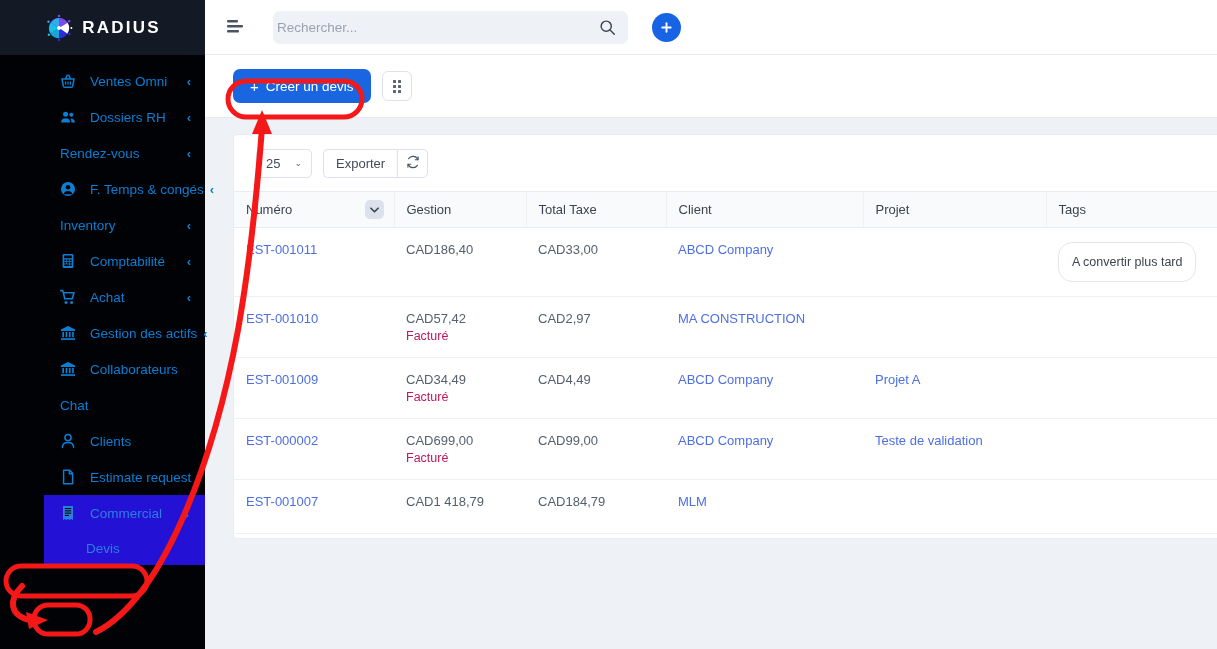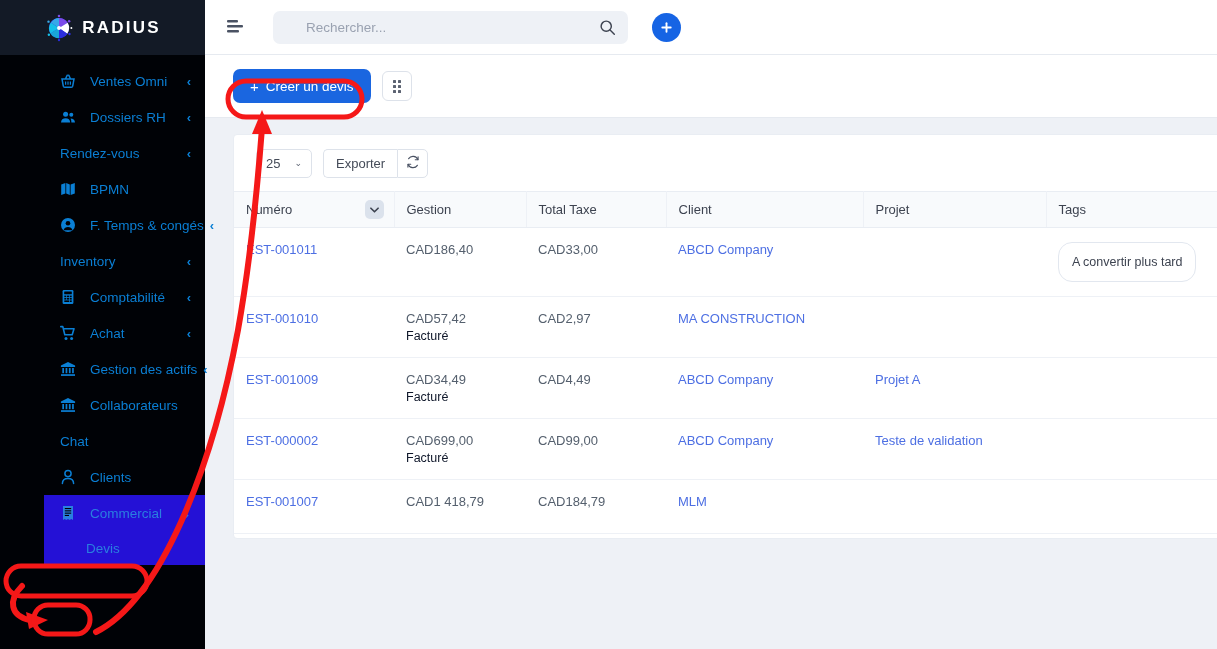--- a/index.html
+++ b/index.html
@@ -110,21 +110,21 @@
     border-bottom: 1px solid #e6eaf0;
   }
   .menu-icon { width: 18px; height: 16px; cursor: pointer; margin-right: 28px; }
   .search-wrap {
     width: 355px;
     height: 33px;
     background: #eef1f6;
     border-radius: 7px;
     display: flex;
     align-items: center;
-    padding: 0 12px 0 31px;
+    padding: 0 12px 0 2px;
   }
   .search-wrap input {
     flex: 1;
     border: 0;
     background: transparent;
     outline: none;
     font-family: "Liberation Sans", sans-serif;
     font-size: 13.5px;
     color: #3d4350;
   }
@@ -265,21 +265,21 @@
   }
   table.grid tbody td {
     border-bottom: 1px solid #eef1f6;
     font-size: 13px;
     color: #55606e;
     padding: 14px 0 14px 12px;
     vertical-align: top;
     height: 54px;
   }
   td.link a, .lnk { color: #4d6fe3; text-decoration: none; cursor: pointer; }
-  .sub-status { color: #0f172a; font-size: 12.5px; margin-top: 3px; }
+  .sub-status { color: #be185d; font-size: 12.5px; margin-top: 3px; }
   .tagpill {
     display: inline-block;
     border: 1px solid #e2e7ef;
     border-radius: 14px;
     padding: 12px 13px;
     font-size: 12.5px;
     color: #3d4350;
     background: #fff;
   }
   .card-footer {
@@ -344,30 +344,20 @@
           <span class="label">Dossiers RH</span>
           <span class="chev">‹</span>
         </div>
         <div class="nav-item no-icon">
           <span class="label">Rendez-vous</span>
           <span class="chev">‹</span>
         </div>
         <div class="nav-item">
           <span class="ico">
             <svg width="16" height="16" viewBox="0 0 16 16" fill="currentColor">
-              <path d="M1.2 3.6 5.4 2v10.4L1.2 14z"></path>
-              <path d="M6.2 2l3.6 1.5v10.4L6.2 12.4z"></path>
-              <path d="M10.6 3.5 14.8 2v10.4l-4.2 1.5z"></path>
-            </svg>
-          </span>
-          <span class="label">BPMN</span>
-        </div>
-        <div class="nav-item">
-          <span class="ico">
-            <svg width="16" height="16" viewBox="0 0 16 16" fill="currentColor">
               <circle cx="8" cy="8" r="7"></circle>
               <circle cx="8" cy="6.2" r="2.3" fill="#000206"></circle>
               <path d="M3.6 13.2c.5-2.2 2.3-3.2 4.4-3.2s3.9 1 4.4 3.2z" fill="#000206"></path>
             </svg>
           </span>
           <span class="label">F. Temps &amp; congés</span>
           <span class="chev">‹</span>
         </div>
         <div class="nav-item no-icon">
           <span class="label">Inventory</span>
@@ -435,20 +425,29 @@
           <span class="label">Chat</span>
         </div>
         <div class="nav-item">
           <span class="ico">
             <svg width="16" height="16" viewBox="0 0 16 16" fill="currentColor">
               <circle cx="8" cy="4.6" r="3.1" fill="none" stroke="currentColor" stroke-width="1.5"></circle>
               <path d="M2.4 14.6c0-3.2 2.5-5 5.6-5s5.6 1.8 5.6 5" fill="none" stroke="currentColor" stroke-width="1.5" stroke-linecap="round"></path>
             </svg>
           </span>
           <span class="label">Clients</span>
+        </div>
+        <div class="nav-item">
+          <span class="ico">
+            <svg width="16" height="16" viewBox="0 0 16 16" fill="currentColor">
+              <path d="M3.6 1.2h6l3 3v10.6h-9z" fill="none" stroke="currentColor" stroke-width="1.5" stroke-linejoin="round"></path>
+              <path d="M9.4 1.4v3.3h3.1" fill="none" stroke="currentColor" stroke-width="1.4"></path>
+            </svg>
+          </span>
+          <span class="label">Estimate request</span>
         </div>
         <div class="nav-item active">
           <span class="ico">
             <svg width="16" height="16" viewBox="0 0 16 16" fill="currentColor">
               <path d="M3 .9h10v14.2l-1.7-1.2-1.6 1.2-1.7-1.2-1.7 1.2-1.6-1.2L3 15.1z"></path>
               <g fill="#000206">
                 <rect x="4.8" y="3" width="6.4" height="1.1"></rect>
                 <rect x="4.8" y="5.3" width="6.4" height="1.1"></rect>
                 <rect x="4.8" y="7.6" width="6.4" height="1.1"></rect>
                 <rect x="4.8" y="9.9" width="4.2" height="1.1"></rect>

